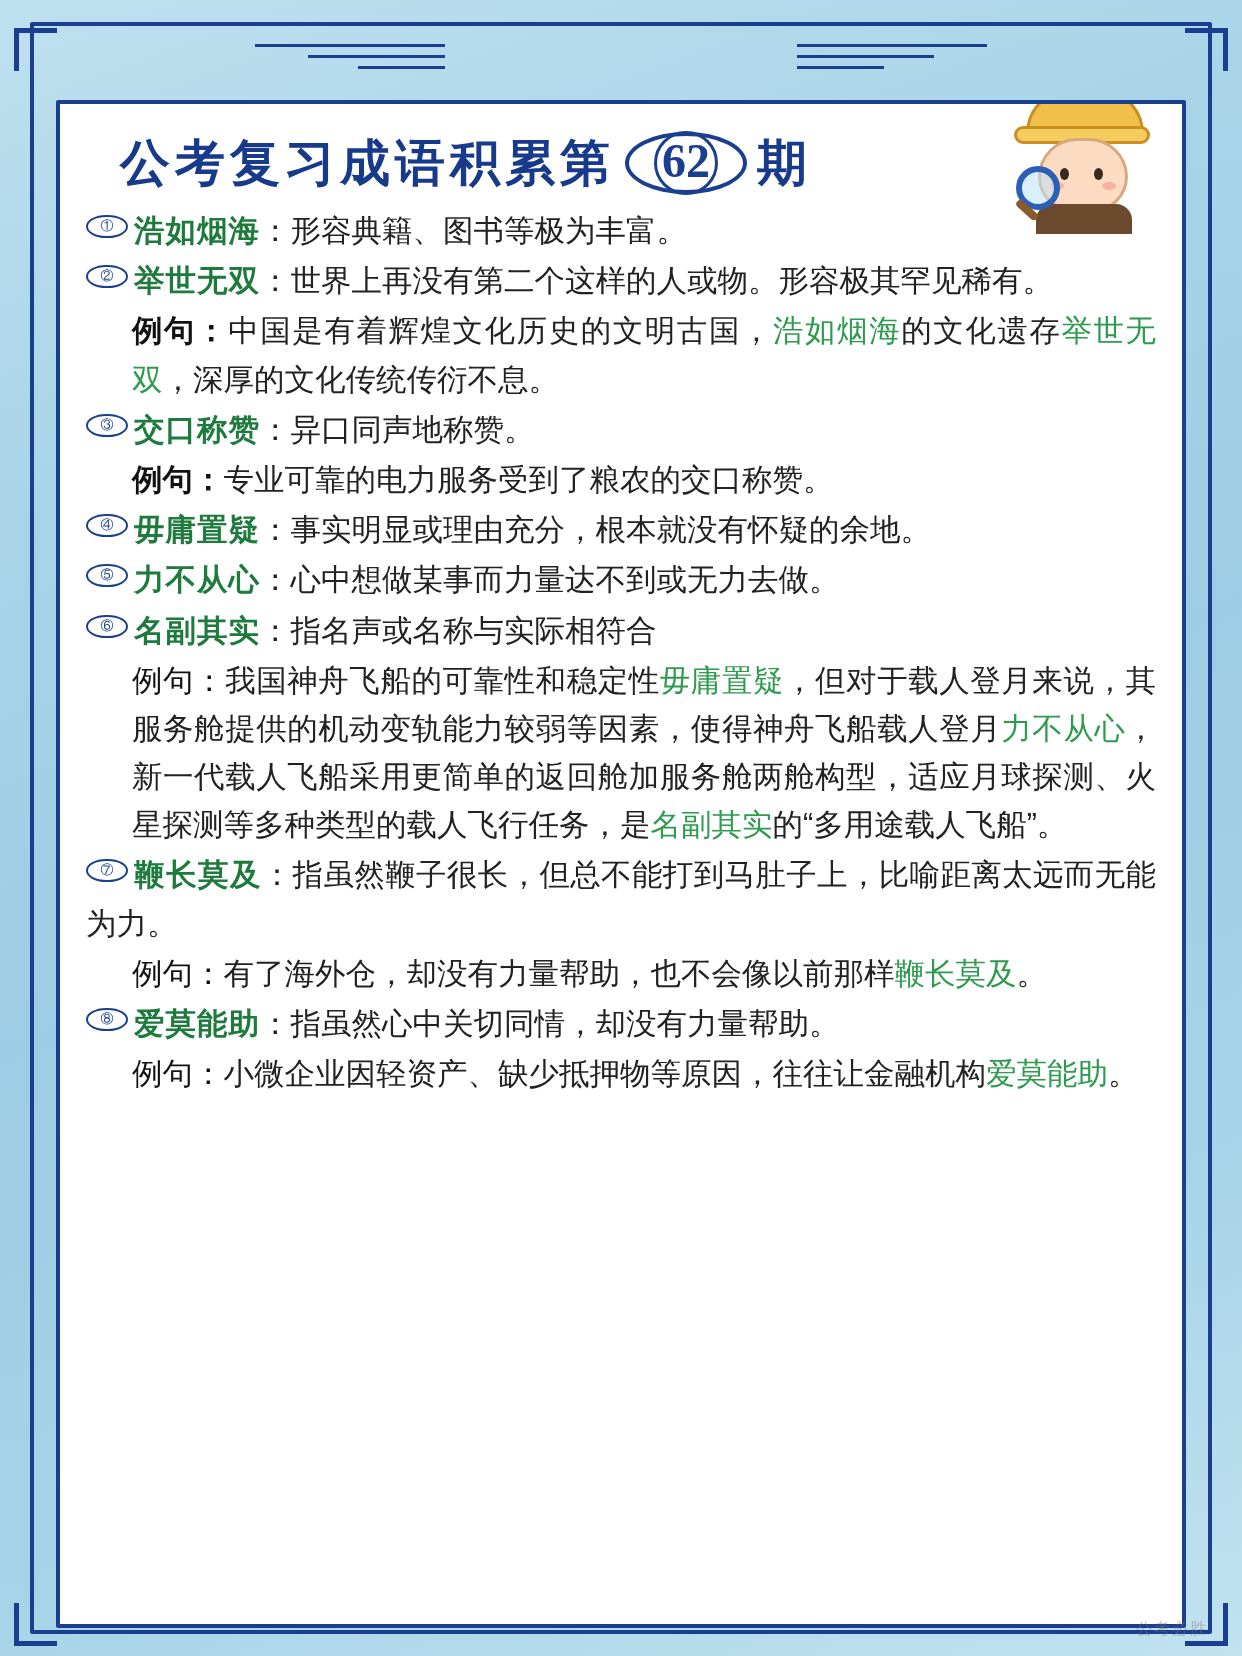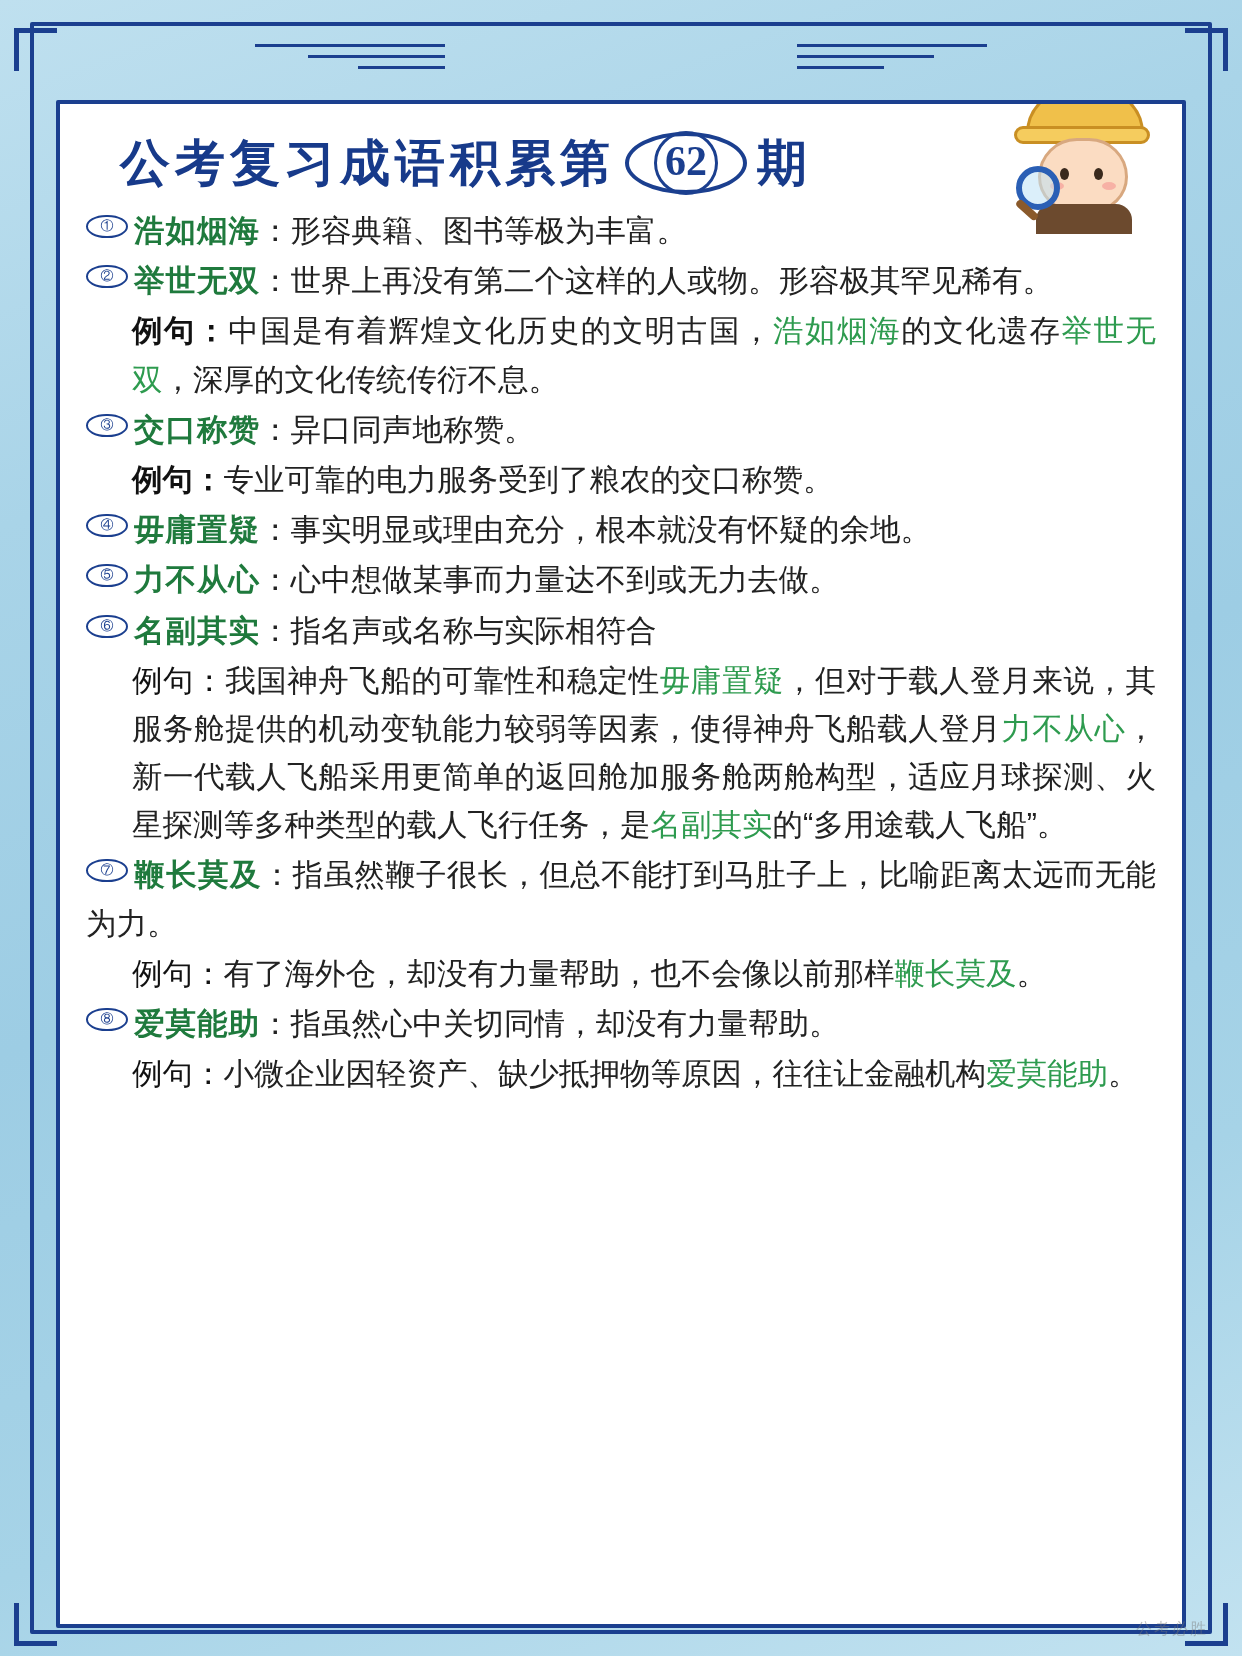--- a/index.html
+++ b/index.html
@@ -128,21 +128,21 @@
     width: 122px; height: 62px;
     background: #ffffff;
     border: 4px solid #1b3f8f;
     border-radius: 61px / 31px;
     box-sizing: border-box;
   }
   .issue-badge .num {
     position: relative;
     font-family: "Liberation Serif", "DejaVu Serif", serif;
     font-weight: bold;
-    font-size: 42px;
+    font-size: 48px;
     color: #1b3f8f;
     border: 3px solid #1b3f8f;
     border-radius: 50%;
     width: 58px; height: 58px;
     line-height: 54px;
     text-align: center;
   }
 
   
   .mascot {

